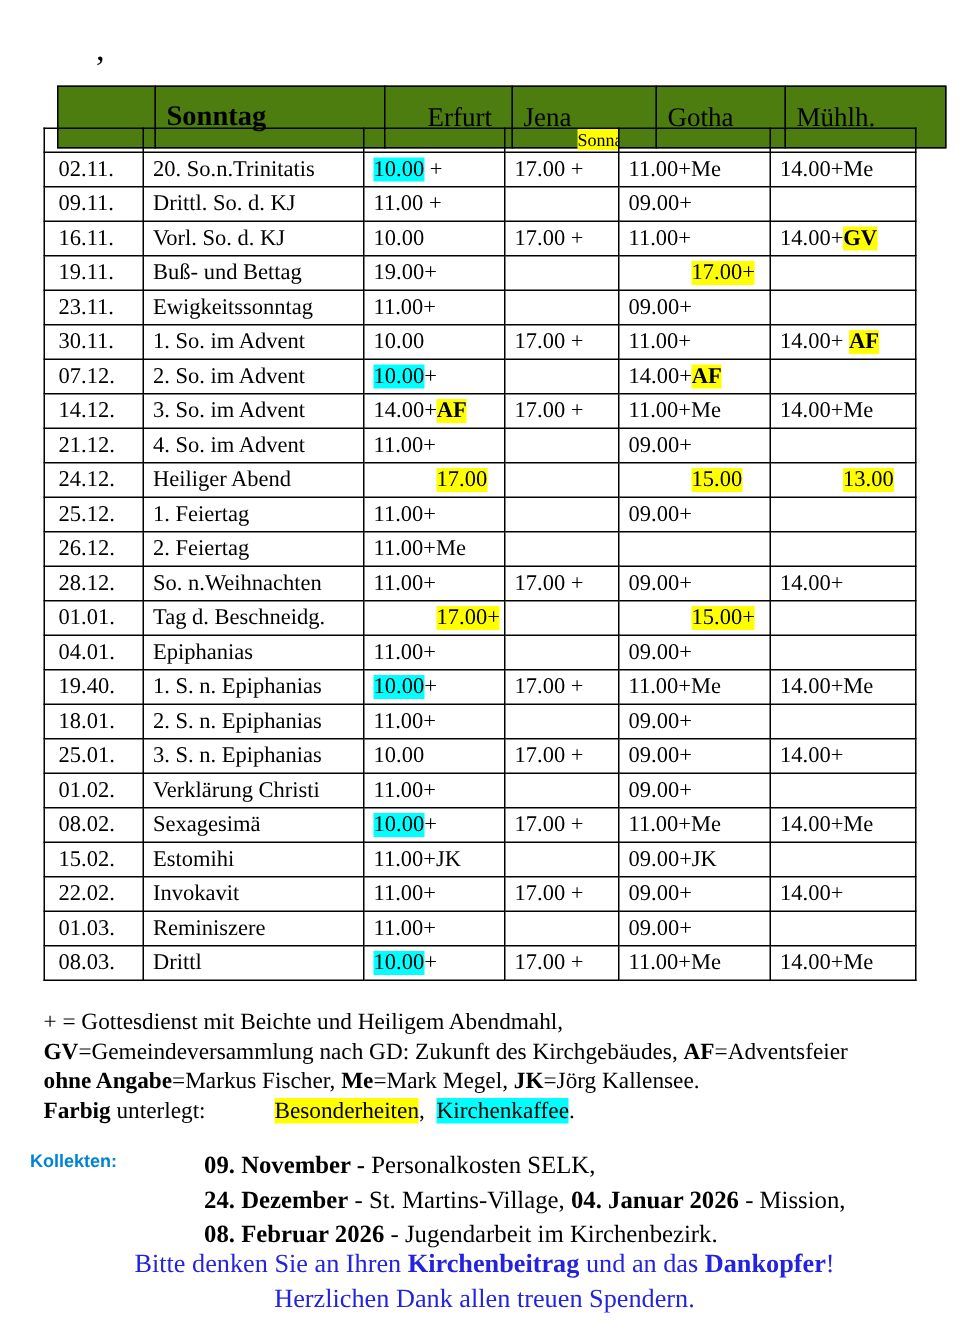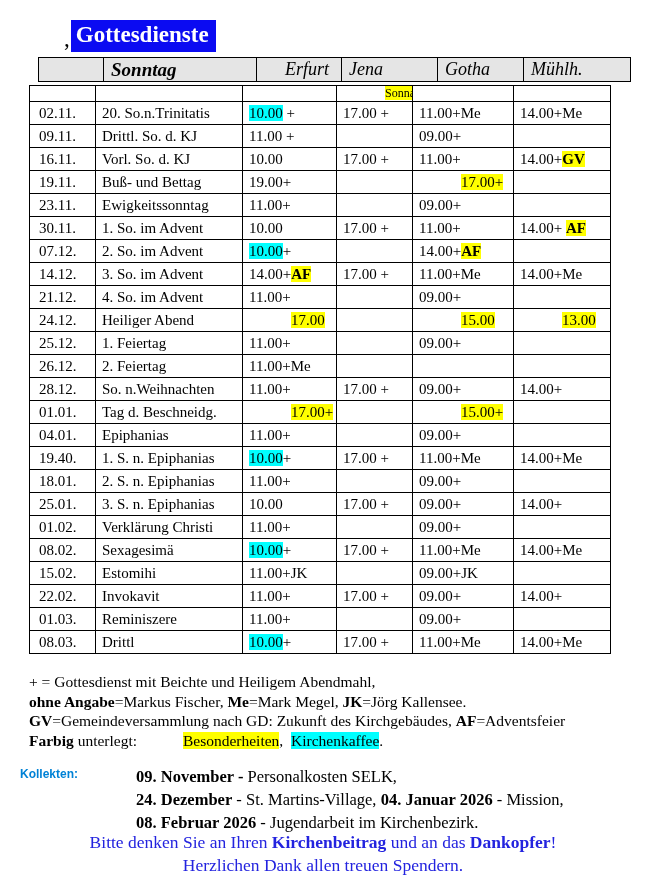--- a/index.html
+++ b/index.html
@@ -25,24 +25,24 @@
     padding:2px 7px 4px 5px; line-height:26px;
   }
   .title-period { margin-left:44px; letter-spacing:0.5px; }
 
   
   .htable {
     position:absolute; left:38px; top:57px; height:25px;
     display:flex;
   }
   .hcell {
-    border:1px solid #000; margin-left:-1px; height:25px;
+    border:1px solid #000; margin-left:-1px; height:42px;
     display:flex; align-items:center;
-    padding-left:7px; font-size:18px; background:#e5e5e5;
-    white-space:nowrap; overflow:hidden;font-style:italic;
+    padding-left:7px; font-size:18px; background:#4d7c0f;
+    white-space:nowrap; overflow:hidden;
   }
   .hcell:first-child { margin-left:0; }
   .hc0 { width:66px; }
   .hc1 { width:154px; font-weight:bold; font-size:19px; }
   .hc2 { width:86px;padding-left:28px; }
   .hc3 { width:97px; }
   .hc4 { width:87px; }
   .hc5 { width:108px; }
 
   
@@ -94,21 +94,20 @@
     font-size:17.5px; line-height:23px; white-space:nowrap;
   }
 </style>
 </head>
 <body>
 
 <div class="page">
 
   <div class="title-line">
     <span class="title-comma">,</span>
-    <span class="title-box">Gottesdienste</span>
   </div>
 
   <div class="htable">
     <div class="hcell hc0"></div>
     <div class="hcell hc1">Sonntag</div>
     <div class="hcell hc2">Erfurt</div>
     <div class="hcell hc3">Jena</div>
     <div class="hcell hc4">Gotha</div>
     <div class="hcell hc5">Mühlh.</div>
   </div>
@@ -321,22 +320,22 @@
           <td><span class="sg-cy">10.00</span><span>+</span></td>
           <td><span>17.00 +</span></td>
           <td><span>11.00+Me</span></td>
           <td><span>14.00+Me</span></td>
         </tr>
       </tbody>
   </table>
 
   <div class="legend">
     <div><span>+ = Gottesdienst mit Beichte und Heiligem Abendmahl,</span></div>
+    <div><span class="sg-b">GV</span><span>=Gemeindeversammlung nach GD: Zukunft des Kirchgebäudes, </span><span class="sg-b">AF</span><span>=Adventsfeier</span></div>
     <div><span class="sg-b">ohne Angabe</span><span>=Markus Fischer, </span><span class="sg-b">Me</span><span>=Mark Megel, </span><span class="sg-b">JK</span><span>=Jörg Kallensee.</span></div>
-    <div><span class="sg-b">GV</span><span>=Gemeindeversammlung nach GD: Zukunft des Kirchgebäudes, </span><span class="sg-b">AF</span><span>=Adventsfeier</span></div>
     <div><span class="sg-b">Farbig</span><span> unterlegt: </span><span class="sg-y">Besonderheiten</span><span>,&nbsp; </span><span class="sg-cy">Kirchenkaffee</span><span>.</span></div>
   </div>
 
   <div class="kollekten">
     <div class="kollekten-label">Kollekten:</div>
     <div class="kollekten-lines">
       <div><span class="sg-b">09. November -</span><span> Personalkosten SELK,</span></div>
       <div><span class="sg-b">24. Dezember</span><span> - St. Martins-Village, </span><span class="sg-b">04. Januar 2026</span><span> - Mission,</span></div>
       <div><span class="sg-b">08. Februar 2026</span><span> - Jugendarbeit im Kirchenbezirk.</span></div>
     </div>

